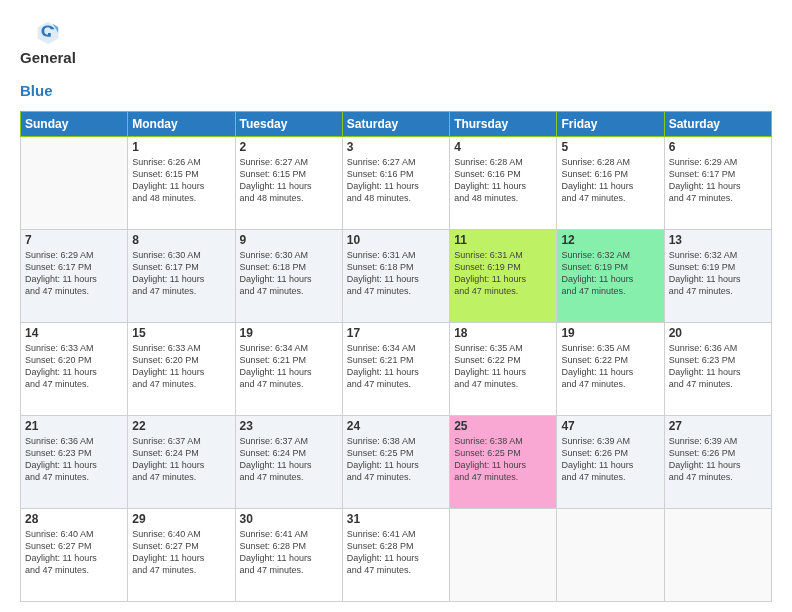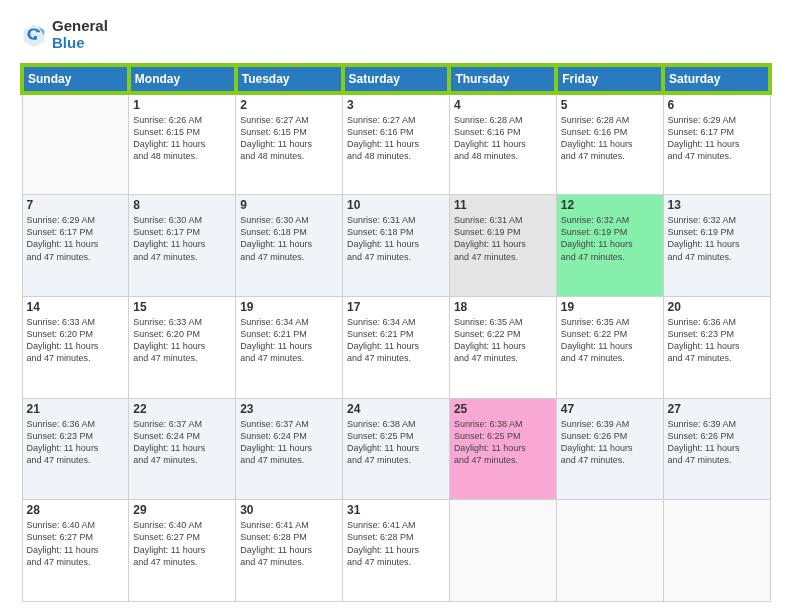--- a/index.html
+++ b/index.html
@@ -20,35 +20,37 @@
     .header {
       display: flex;
       justify-content: space-between;
       align-items: flex-start;
       margin-bottom: 12px;
     }
     .logo {
       display: flex;
       align-items: center;
       gap: 4px;
+      flex-direction: column;
     }
     .logo-text {
       display: flex;
       flex-direction: column;
       line-height: 1.1;
     }
     .logo-general {
       font-size: 15px;
       font-weight: bold;
       color: #333;
     }
     .logo-blue {
       font-size: 15px;
       font-weight: bold;
       color: #2a7abf;
+      margin-top: 16px;
     }
     .logo-icon {
       width: 28px;
       height: 28px;
     }
     .title-area {
       text-align: right;
     }
     .month-title {
       font-size: 32px;
@@ -67,21 +69,21 @@
       width: 100%;
       table-layout: fixed;
     }
     .calendar th {
       background-color: #2a7abf;
       color: #fff;
       font-size: 12px;
       font-weight: bold;
       padding: 5px 4px;
       text-align: left;
-      border: 4px solid #84cc16;
+      border: 1px solid #84cc16;
     }
     .calendar td {
       border: 1px solid #d0d0d0;
       vertical-align: top;
       padding: 3px 4px;
       font-size: 9.5px;
       color: #333;
       height: 88px;
     }
     .day-number {
@@ -200,21 +202,21 @@
 Daylight: 11 hours
 and 47 minutes.</div>
           </td>
           <td style="background-color: rgb(240, 244, 248);">
             <span class="day-number">10</span>
             <div class="day-info" style="white-space: pre-line;">Sunrise: 6:31 AM
 Sunset: 6:18 PM
 Daylight: 11 hours
 and 47 minutes.</div>
           </td>
-          <td style="background-color: #e5e5e5;">
+          <td style="background-color: #bef264;">
             <span class="day-number">11</span>
             <div class="day-info" style="white-space: pre-line;">Sunrise: 6:31 AM
 Sunset: 6:19 PM
 Daylight: 11 hours
 and 47 minutes.</div>
           </td>
           <td style="background-color: #86efac;">
             <span class="day-number">12</span>
             <div class="day-info" style="white-space: pre-line;">Sunrise: 6:32 AM
 Sunset: 6:19 PM

